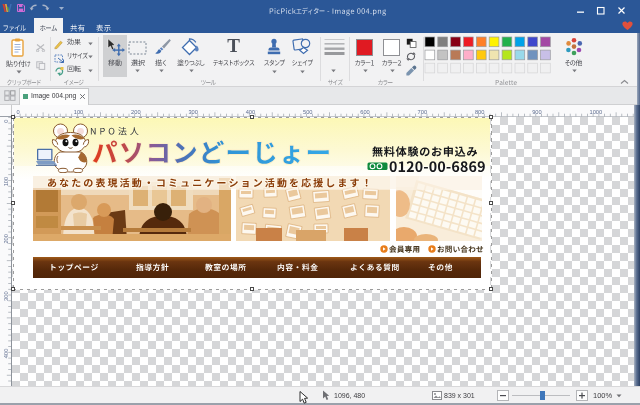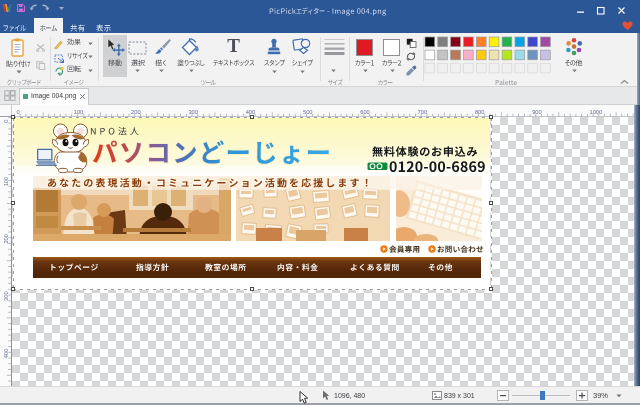--- a/index.html
+++ b/index.html
@@ -497,21 +497,21 @@
       <rect x="0.5" y="0.5" width="11" height="10" fill="#fdfdfd" stroke="#b4b5b8"></rect>
       <rect x="3" y="5" width="6" height="1.2" fill="#4a4b50"></rect>
     </svg>
 <div style="position:absolute;left:512px;top:394.5px;width:58px;height:1.6px;background:#bcbdc0"></div>
 <div style="position:absolute;left:540px;top:390.5px;width:5px;height:9.5px;background:#3f77bb"></div>
 <svg class="abs" style="left:576px;top:390px" width="12" height="11" viewBox="0 0 12 11">
       <rect x="0.5" y="0.5" width="11" height="10" fill="#fdfdfd" stroke="#b4b5b8"></rect>
       <rect x="3" y="5" width="6" height="1.2" fill="#4a4b50"></rect>
       <rect x="5.4" y="2.6" width="1.2" height="6" fill="#4a4b50"></rect>
     </svg>
-<div class="abs" style="left:593px;top:391px;font-size:7.5px;color:#3c3c40">39%</div>
+<div class="abs" style="left:593px;top:391px;font-size:7.5px;color:#3c3c40">100%</div>
 <svg class="abs" style="left:616px;top:393.5px" width="6" height="4" viewBox="0 0 6 4">
       <path d="M0.5 0.5 H5.5 L3 3.2 Z" fill="#6e6f73"></path>
     </svg>
 <svg class="abs" style="left:299px;top:391px" width="10" height="13" viewBox="0 0 10 13">
       <path d="M1 0.5 L1 10.5 L3.6 8.2 L5.2 12.2 L7.2 11.3 L5.6 7.4 L8.6 7.1 Z" fill="#fff" stroke="#1a1a1a" stroke-width="0.9"></path>
     </svg>
 <div style="position:absolute;left:14px;top:118px;width:476px;height:171px;overflow:hidden;background:#fff">
       <div style="position:absolute;left:0;top:0;width:476px;height:60px;background:linear-gradient(#fcf8b6,#fdf9d4 55%,#fefdf3 100%)"></div>
       <div style="position:absolute;left:0;top:48px;width:476px;height:14px;background:linear-gradient(#fefdf3,#ffffff)"></div>
       <svg style="position:absolute;left:34px;top:5px" width="44" height="50" viewBox="0 0 44 50">

